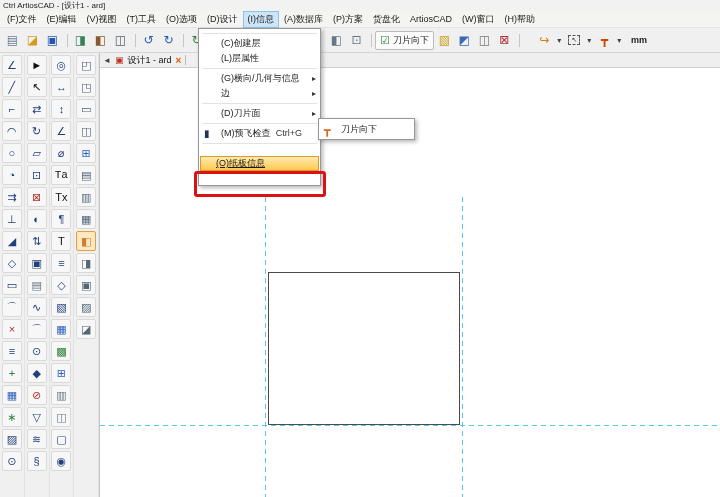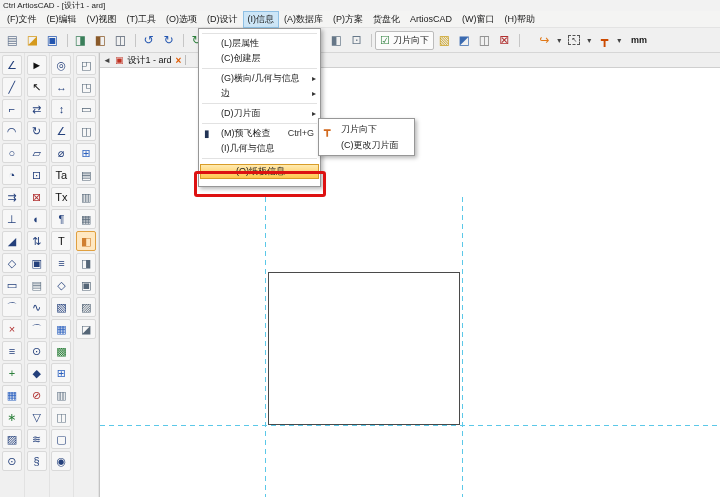--- a/index.html
+++ b/index.html
@@ -59,25 +59,25 @@
   .vline.v1 { left:165px; } .vline.v2 { left:362px; }
   .drawn-rect { position:absolute; left:168px; top:204px; width:192px; height:153px;
     border:1px solid #4a4a4a; background:transparent; }
 
   
   .dropdown { position:absolute; left:198px; top:28px; width:123px; background:#ffffff;
     border:1px solid #979797; box-shadow:2px 2px 4px rgba(0,0,0,.28); font-size:9px;
     padding:2px 0; z-index:10; }
   .mi { position:relative; height:15px; line-height:15px; padding-left:22px; padding-right:14px; white-space:nowrap; }
   .mi.disabled { color:#a3a3a3; }
-  .mi .shortcut { position:absolute; right:6px; color:#333; }
+  .mi .shortcut { position:absolute; right:18px; color:#333; }
   .mi .sub-arrow { position:absolute; right:4px; font-size:8px; color:#333; }
   .mi .mic { position:absolute; left:5px; top:0; font-size:10px; }
   .mi.hl { background:linear-gradient(#ffeab0,#ffc84e); border:1px solid #d89c28;
-    margin:5px 1px; line-height:13px; padding-left:35px; }
+    margin:12px 1px; line-height:13px; padding-left:15px;text-decoration:underline; }
   .msep { height:1px; background:#e2e2e2; margin:2px 3px; }
 
   
   .submenu { position:absolute; left:318px; top:118px; width:97px; background:#ffffff;
     border:1px solid #979797; box-shadow:2px 2px 4px rgba(0,0,0,.28); font-size:9px;
     padding:2px 0; z-index:11; }
   .submenu .mi { height:16px; line-height:16px; }
   .submenu .mic { color:#d2691e; font-size:11px; top:1px; }
 
   
@@ -341,21 +341,21 @@
         <span class="tool-btn">
           <span style="color: rgb(36, 64, 124);">↕</span>
         </span>
         <span class="tool-btn">
           <span style="color: rgb(36, 64, 124);">∠</span>
         </span>
         <span class="tool-btn">
           <span style="color: rgb(36, 64, 124);">⌀</span>
         </span>
         <span class="tool-btn">
-          <span style="color: rgb(17, 17, 17);">Ta</span>
+          <span style="color: rgb(17, 17, 17); font-family: Liberation Mono, monospace;">Ta</span>
         </span>
         <span class="tool-btn">
           <span style="color: rgb(17, 17, 17);">Tx</span>
         </span>
         <span class="tool-btn">
           <span style="color: rgb(36, 64, 124);">¶</span>
         </span>
         <span class="tool-btn">
           <span style="color: rgb(17, 17, 17);">T</span>
         </span>
@@ -446,24 +446,24 @@
       <div class="vline v2"></div>
       <div class="hline"></div>
       <div class="drawn-rect"></div>
     </div>
   </div>
 </div>
 
 <div class="dropdown">
   <div class="msep"></div>
   <div class="mi">
+    <span>(C)创建层</span>
+  </div>
+  <div class="mi">
     <span>(L)层属性</span>
-  </div>
-  <div class="mi">
-    <span>(C)创建层</span>
   </div>
   <div class="msep"></div>
   <div class="mi">
     <span>(G)横向/几何与信息</span>
     <span class="sub-arrow">▸</span>
   </div>
   <div class="mi">
     <span>边</span>
     <span class="sub-arrow">▸</span>
   </div>
@@ -471,32 +471,26 @@
   <div class="mi">
     <span>(D)刀片面</span>
     <span class="sub-arrow">▸</span>
   </div>
   <div class="msep"></div>
   <div class="mi">
     <span class="mic" style="color:#223355;">▮</span>
     <span>(M)预飞检查</span>
     <span class="shortcut">Ctrl+G</span>
   </div>
-  <div class="mi">
-    <span>(I)几何与信息</span>
-  </div>
   <div class="msep"></div>
   <div class="mi hl">
     <span>(O)纸板信息</span>
   </div>
 </div>
 
 <div class="submenu">
   <div class="mi">
     <span class="mic">┳</span>
     <span>刀片向下</span>
   </div>
-  <div class="mi">
-    <span>(C)更改刀片面</span>
-  </div>
 </div>
 
 <div class="red-box"></div>
 
 </body></html>

